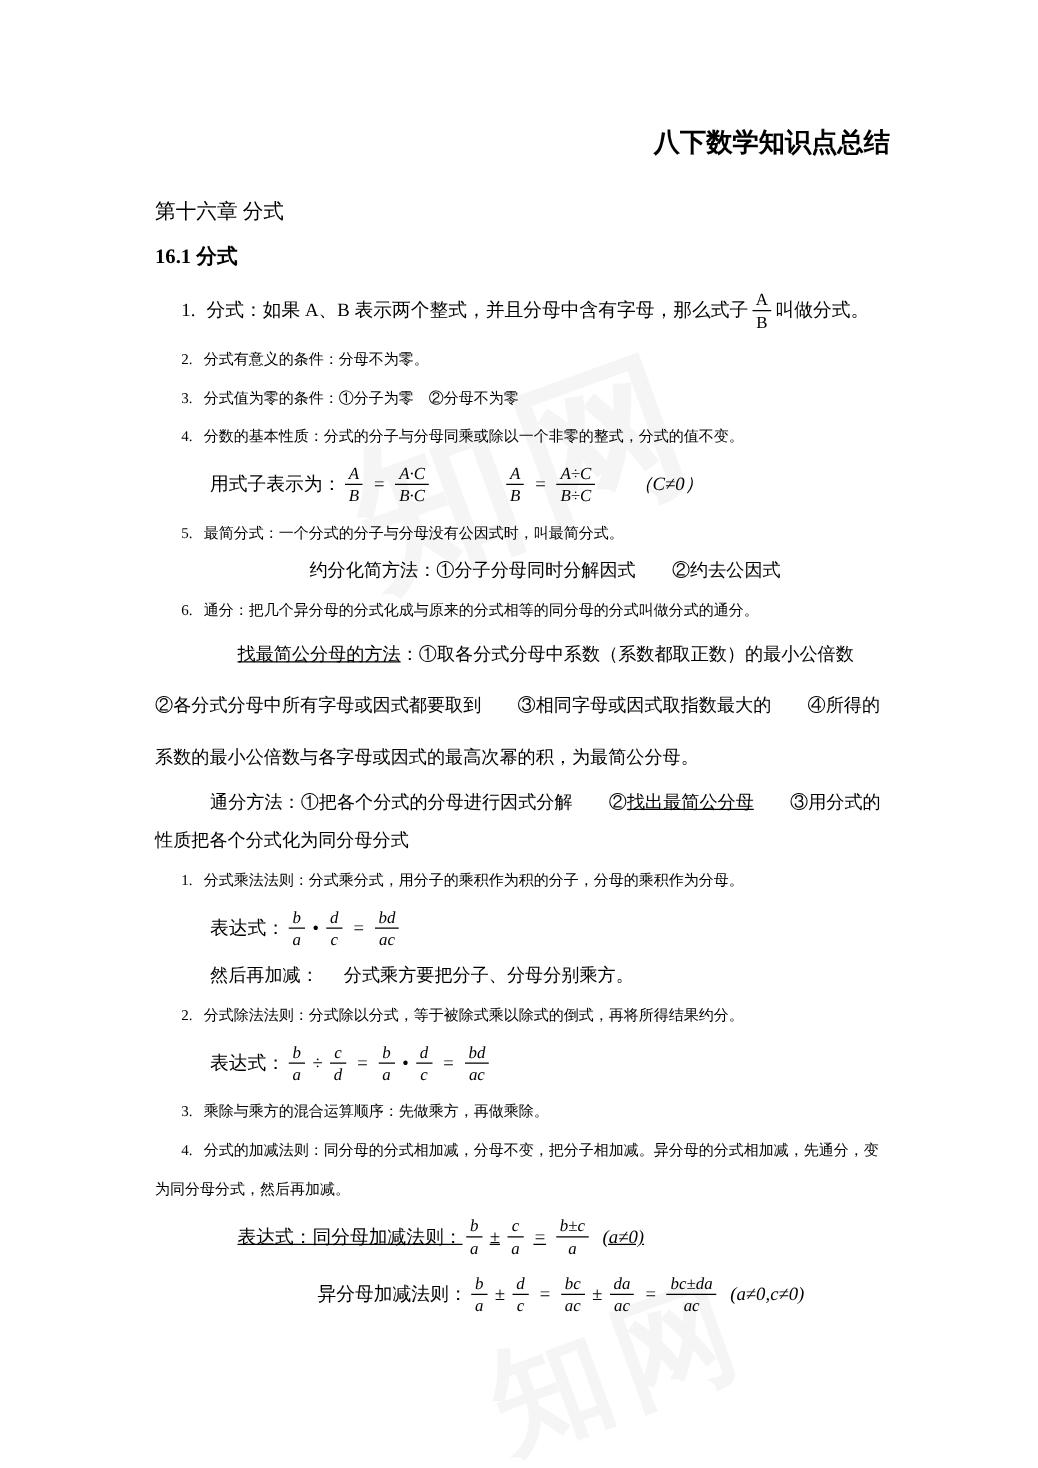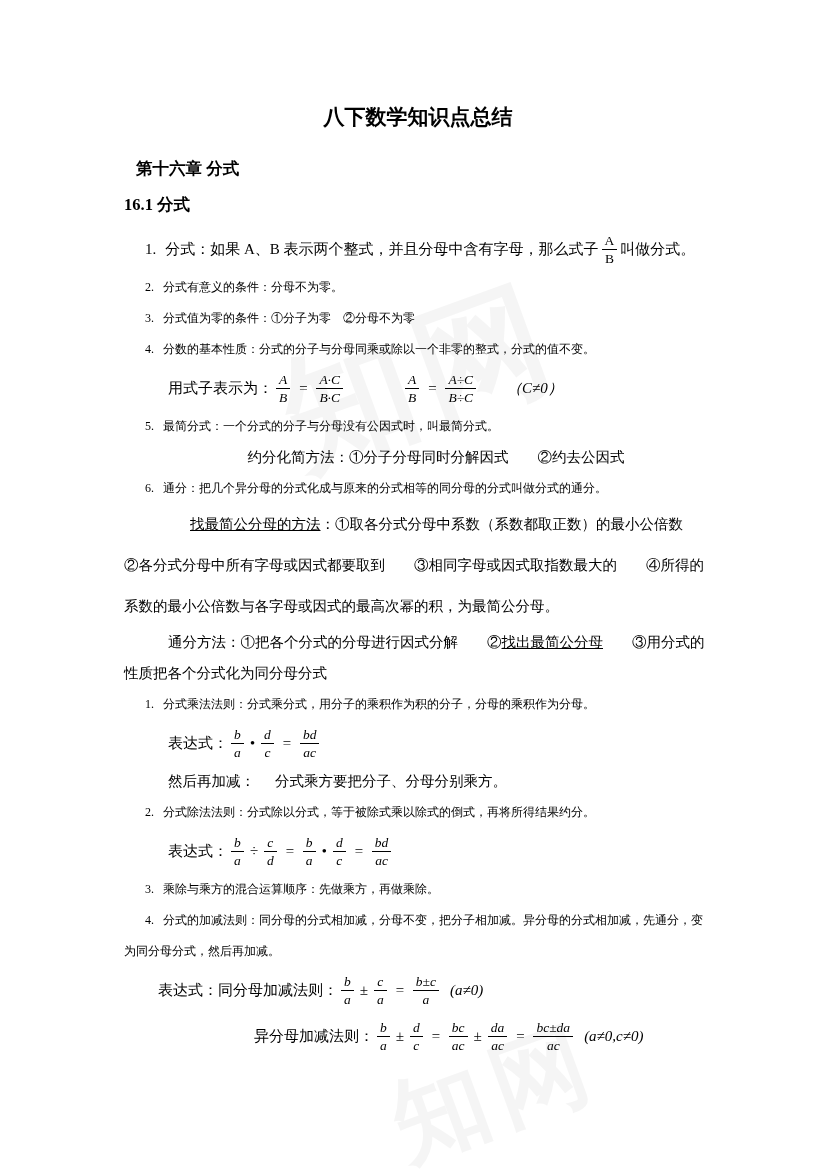--- a/index.html
+++ b/index.html
@@ -9,22 +9,22 @@
     -webkit-font-smoothing:antialiased;
   }
   .page{position:relative;width:830px;height:1174px;overflow:hidden;
         padding:102px 118px 0 124px;box-sizing:border-box;background:#fff;}
   .wm{position:absolute;color:rgba(130,130,130,0.08);font-weight:bold;
       transform:rotate(-20deg);pointer-events:none;z-index:0;
       font-family:"DejaVu Sans","Liberation Sans",sans-serif;letter-spacing:10px;}
   .wm1{left:280px;top:290px;font-size:130px;}
   .wm2{left:390px;top:1030px;font-size:95px;}
   .content{position:relative;z-index:1;}
-  .title{font-size:21px;font-weight:bold;text-align:center;margin:0 0 24px 0;line-height:30px;}
-  .h2{font-size:16.5px;font-weight:bold;margin:0 0 10px 12px;line-height:26px;}
+  .title{font-size:21px;font-weight:bold;text-align:right;margin:0 0 24px 0;line-height:30px;font-family:Liberation Mono, monospace;}
+  .h2{font-size:16.5px;font-weight:normal;margin:0 0 10px 0;line-height:26px;}
   .h3{font-size:16.5px;font-weight:bold;margin:0 0 8px 0;line-height:26px;}
   .h3b{margin-top:10px;}
   p{margin:0;}
   .line{font-size:14.5px;line-height:31px;}
   .item{font-size:12px;line-height:31px;text-indent:21px;}
   .no{padding-right:9px;}
   b{font-weight:normal;}
   .ul{text-decoration:underline;}
   .math{font-style:italic;}
   .frac{display:inline-flex;flex-direction:column;vertical-align:middle;
@@ -33,21 +33,21 @@
   .frac .fn{padding:0 3px 1px;border-bottom:1px solid #000;display:block;}
   .frac .fd{padding:1px 3px 0;display:block;}
   .fline{line-height:46px;font-size:15px;}
   .op{margin:0 3px;font-style:italic;}
   .eq{margin:0 5px;}
   .cond{margin-left:8px;font-style:italic;}
   .ind1{margin-left:36px;text-align:center;}
   .ind2{margin-left:44px;}
   .hang1{text-indent:44px;}
   .hang2{text-indent:66px;line-height:41px;}
-  .find1{margin-left:34px;}
+  .find1{margin-left:66px;text-decoration:underline;}
   .find2{margin-left:130px;font-family:Liberation Serif, serif;}
   .gap{display:inline-block;width:56px;}
   .gap-sm{display:inline-block;width:20px;}
 </style>
 </head>
 <body>
 
 <div class="page">
   <div class="wm wm1">知网</div>
   <div class="wm wm2">知网</div>

